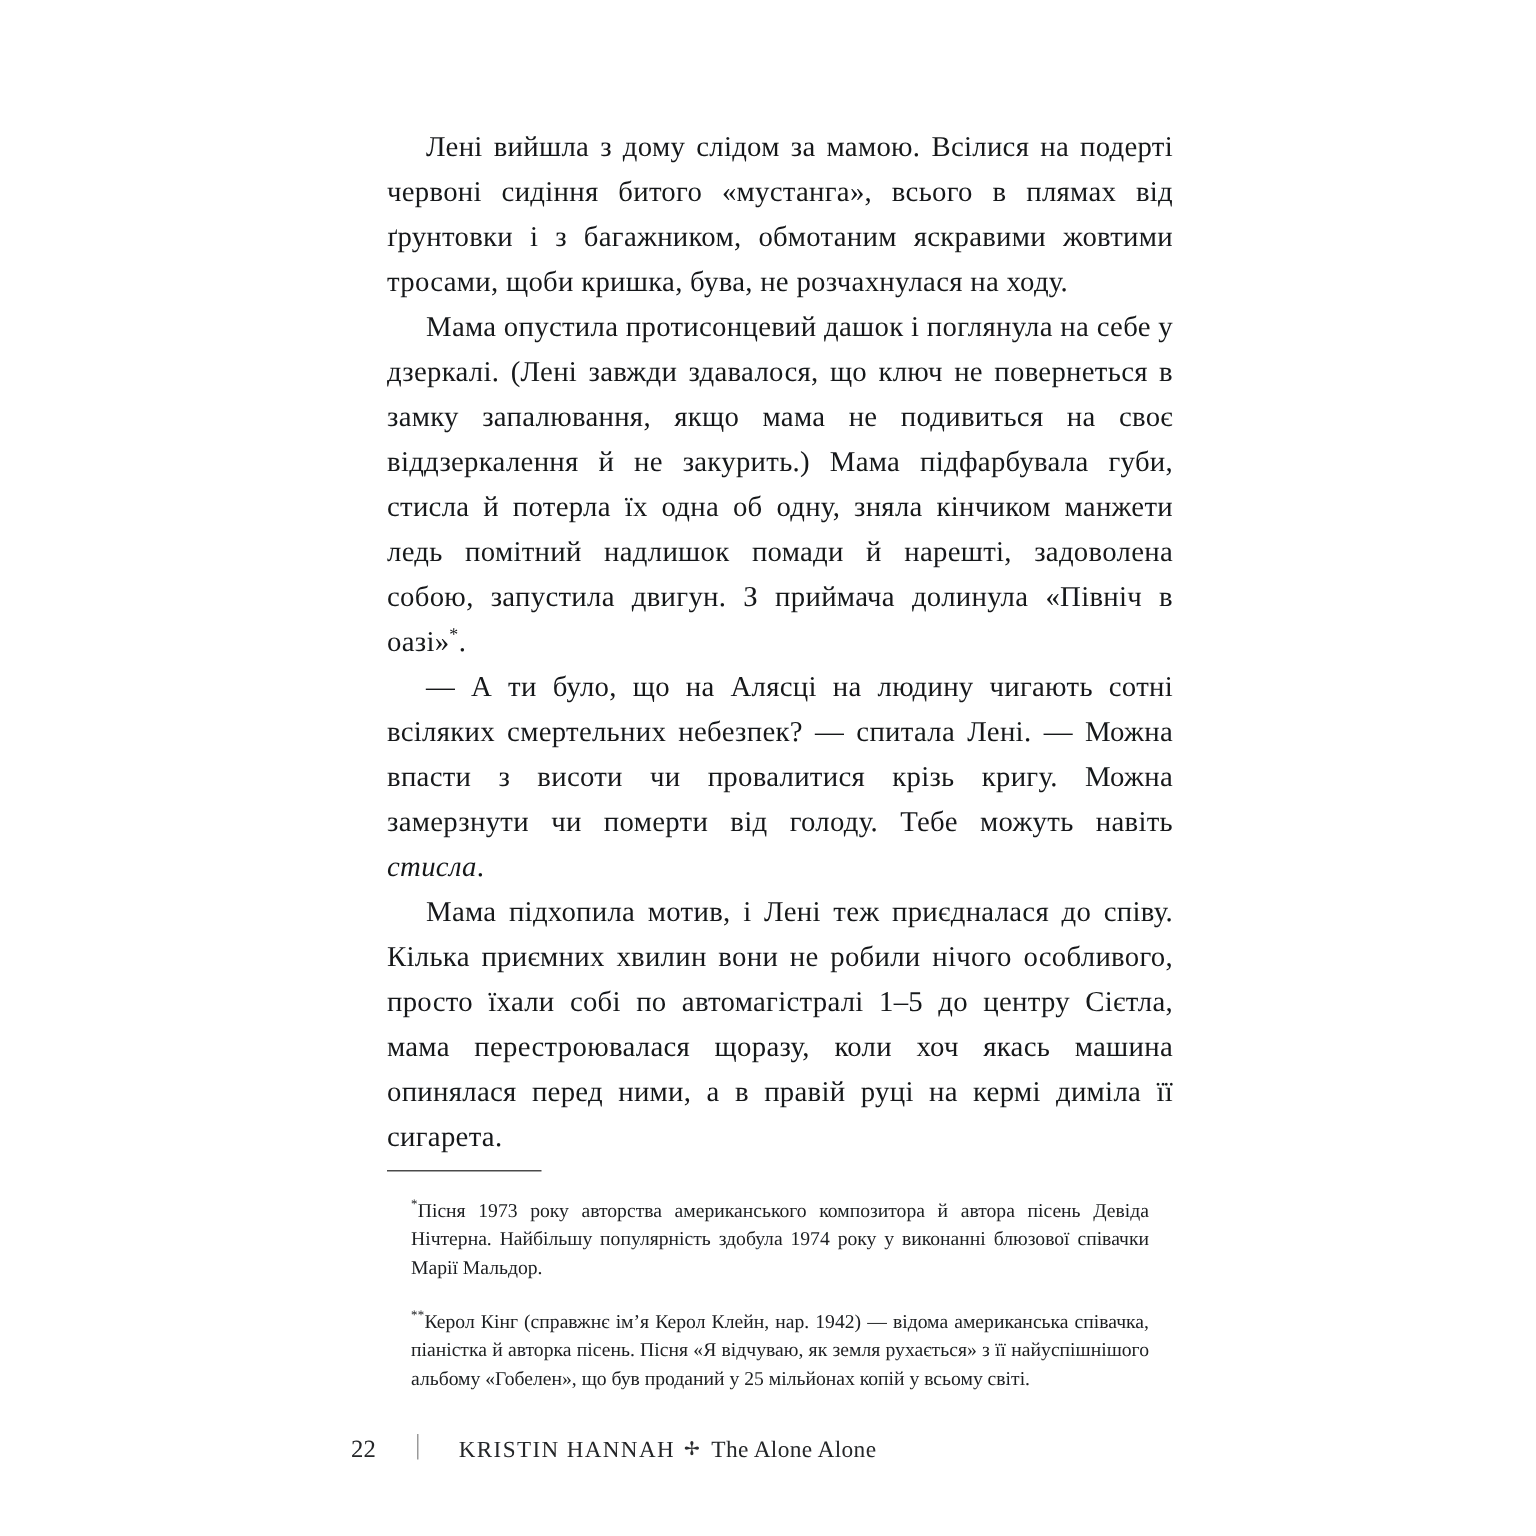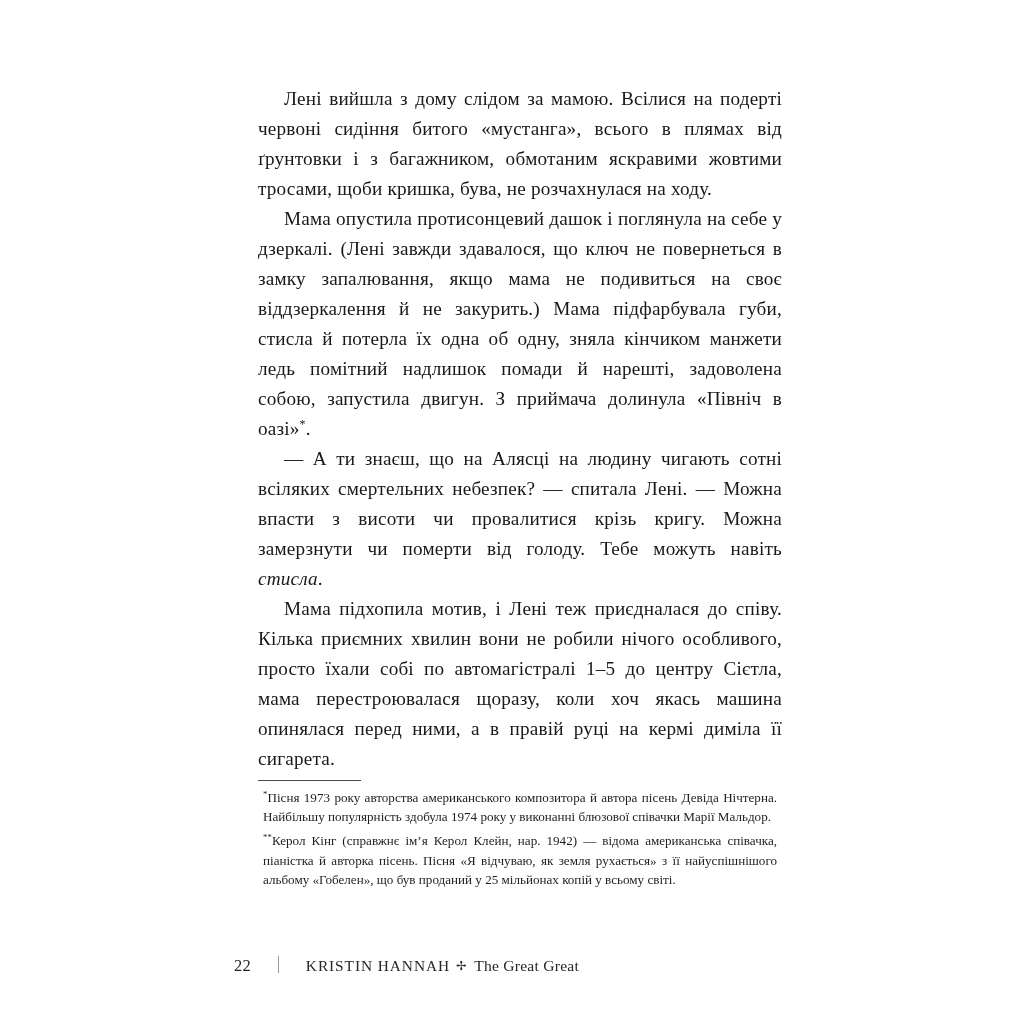--- a/index.html
+++ b/index.html
@@ -67,21 +67,21 @@
   }
 
   .fn-rule {
     width: 103px;
     height: 1px;
     background: #4a4a4a;
     margin: 0 0 7px 0;
   }
 
   .fn {
-    margin: 5px;
+    margin: 16px;
     font-size: 13.1px;
     line-height: 19.2px;
     text-align: justify;
     text-justify: inter-word;
     text-indent: 0;
     color: #1c1e20;
   }
 
   .fn sup.fnmark {
     font-size: 0.66em;
@@ -146,35 +146,35 @@
 <body>
 
 <div class="page">
 
   <div class="textblock">
 
     <p class="para">Лені вийшла з дому слідом за мамою. Всілися на подерті червоні сидіння битого «мустанга», всього в плямах від ґрунтовки і з багажником, обмотаним яскравими жовтими тросами, щоби кришка, бува, не розчахнулася на ходу.</p>
 
     <p class="para"><span>Мама опустила протисонцевий дашок і поглянула на себе у дзеркалі. (Лені завжди здавалося, що ключ не повернеться в замку запалювання, якщо мама не подивиться на своє віддзеркалення й не закурить.) Мама підфарбувала губи, стисла й потерла їх одна об одну, зняла кінчиком манжети ледь помітний надлишок помади й нарешті, задоволена собою, запустила двигун. З приймача долинула «Північ в оазі»</span><sup class="fnmark">*</sup><span>.</span></p>
 
-    <p class="para dialogue"><span>— А ти знаєш, що на Алясці на людину чигають сотні всіляких смертельних небезпек? — спитала Лені. — Можна впасти з висоти чи провалитися крізь кригу. Можна замерзнути чи померти від голоду. Тебе можуть навіть </span><em class="ital">стисла</em><span>.</span></p>
+    <p class="para dialogue"><span>— А ти було, що на Алясці на людину чигають сотні всіляких смертельних небезпек? — спитала Лені. — Можна впасти з висоти чи провалитися крізь кригу. Можна замерзнути чи померти від голоду. Тебе можуть навіть </span><em class="ital">стисла</em><span>.</span></p>
 
 
 
     <p class="para">Мама підхопила мотив, і Лені теж приєдналася до співу. Кілька приємних хвилин вони не робили нічого особливого, просто їхали собі по автомагістралі 1–5 до центру Сієтла, мама перестроювалася щоразу, коли хоч якась машина опинялася перед ними, а в правій руці на кермі диміла її сигарета.</p>
 
   </div>
 
   <div class="footnotes">
     <div class="fn-rule"></div>
 
     <p class="fn"><sup class="fnmark">*</sup><span>Пісня 1973 року авторства американського композитора й автора пісень Девіда Нічтерна. Найбільшу популярність здобула 1974 року у виконанні блюзової співачки Марії Мальдор.</span></p>
 
     <p class="fn"><sup class="fnmark">**</sup><span>Керол Кінг (справжнє ім’я Керол Клейн, нар. 1942) — відома американська співачка, піаністка й авторка пісень. Пісня «Я відчуваю, як земля рухається» з її найуспішнішого альбому «Гобелен», що був проданий у 25 мільйонах копій у всьому світі.</span></p>
   </div>
 
   <div class="footer">
     <span class="folio">22</span>
     <span class="folio-divider"></span>
-    <span class="runhead"><span class="author">Kristin Hannah</span><span class="ornament">✢</span><span class="booktitle">The Great Great</span></span>
+    <span class="runhead"><span class="author">Kristin Hannah</span><span class="ornament">✢</span><span class="booktitle">The Alone Alone</span></span>
   </div>
 
 </div>
 
 </body></html>

